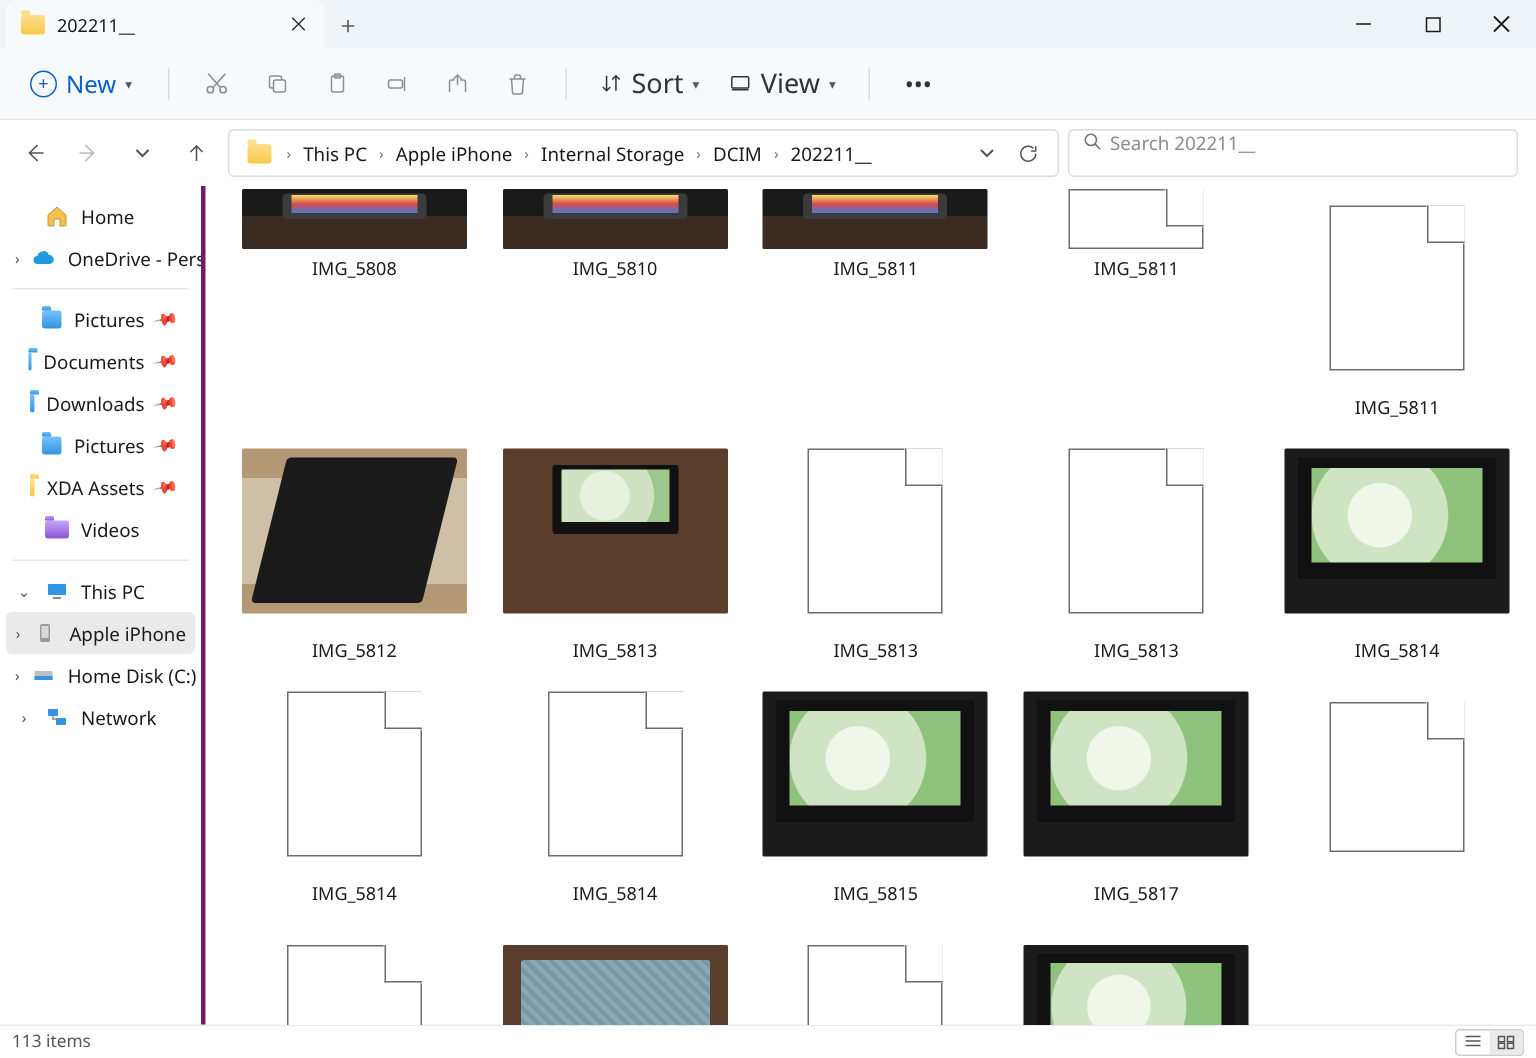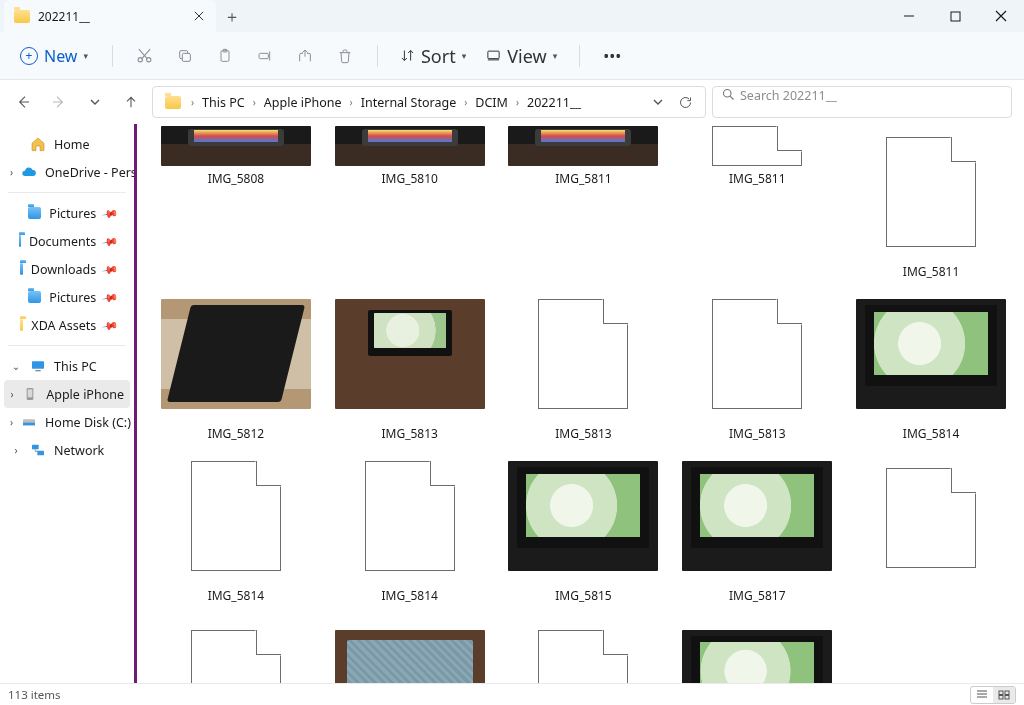--- a/index.html
+++ b/index.html
@@ -316,20 +316,25 @@
         <span class="sq-folder blue"></span>
         <span>Pictures</span>
         <span class="pin">📌</span>
       </div>
     <div class="nav-item">
         <span class="expand"></span>
         <span class="sq-folder yellow"></span>
         <span>XDA Assets</span>
         <span class="pin">📌</span>
       </div>
+    <div class="nav-item">
+        <span class="expand"></span>
+        <span class="sq-folder purple"></span>
+        <span>Videos</span>
+      </div>
 
     <div class="nav-divider"></div>
 
     <div class="nav-item">
       <span class="expand">⌄</span>
       <span class="ico">
           <svg viewBox="0 0 24 24">
             <rect x="3" y="5" width="18" height="11" rx="1" fill="#2f95e4"></rect>
             <rect x="8" y="18" width="8" height="2" fill="#888"></rect>
           </svg>

